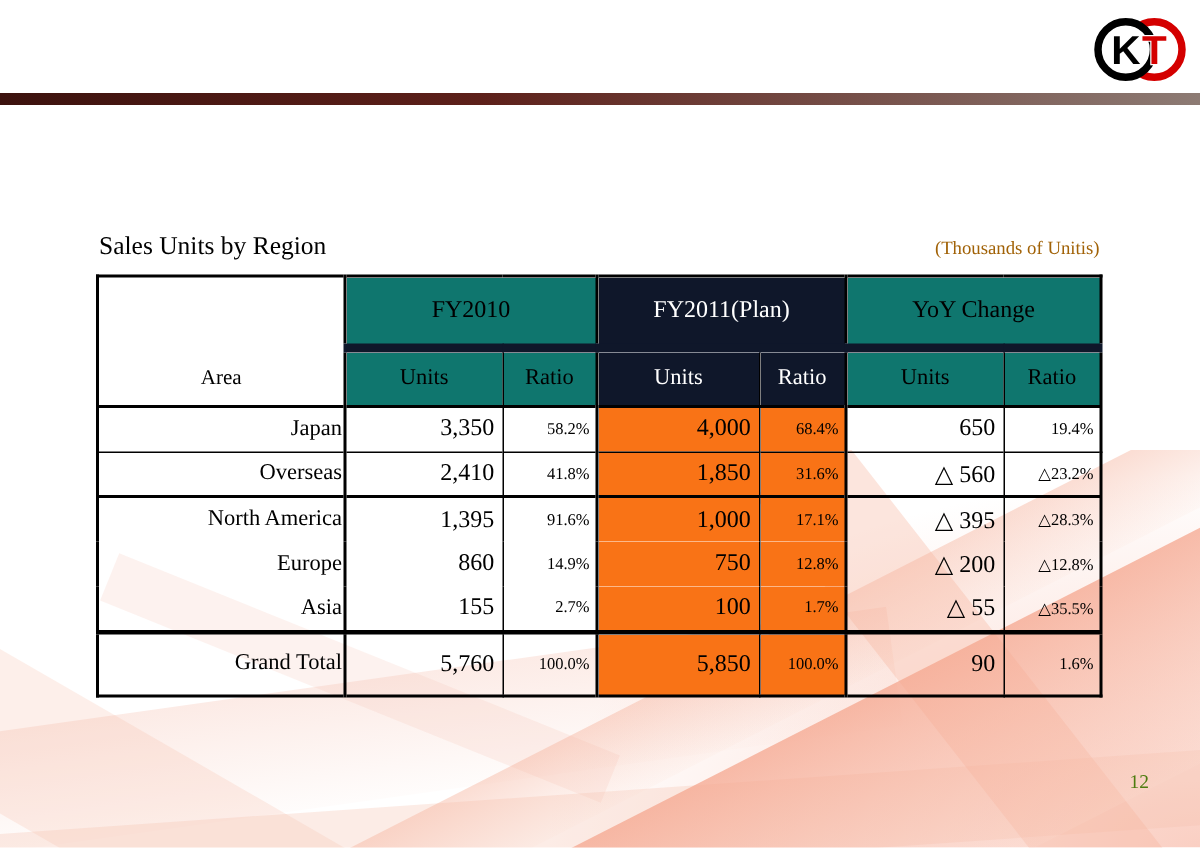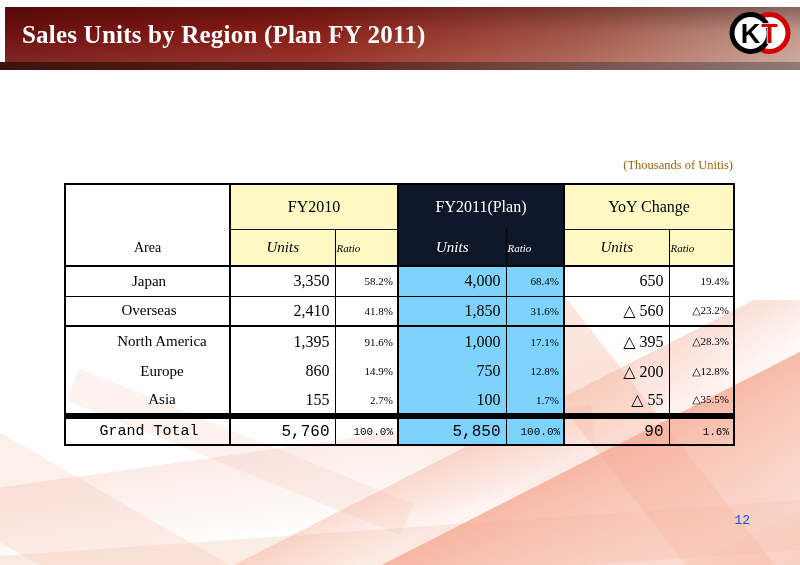--- a/index.html
+++ b/index.html
@@ -40,41 +40,41 @@
     border:2px solid #000;
     font-family:"Liberation Serif", serif;color:#000;
   }
   .sales th,.sales td{overflow:hidden;white-space:nowrap;}
   
   .c-area{border-right:2px solid #000;}
   .c-u10,.c-u11,.c-uy{border-right:1px solid #000;}
   .c-r10,.c-r11{border-right:2px solid #000;}
   
   .sales thead{border-bottom:2px solid #000;}
-  .sales thead tr.sub-hdr{border-top:1px solid #0f172a;font-style:italic;}
-  th.lav{background:#fef9c3;}
+  .sales thead tr.sub-hdr{border-top:6px solid #0f172a;}
+  th.lav{background:#0f766e;}
   th.navy{background:#0f172a;color:#ffffff;}
   th.grp{font-size:16px;font-weight:normal;height:42px;text-align:center;}
   th.sub-u{font-size:15px;font-weight:normal;height:33px;text-align:center;}
-  th.sub-r{font-size:11px;font-weight:normal;height:33px;text-align:left;}
+  th.sub-r{font-size:15px;font-weight:normal;height:33px;text-align:center;}
   th.h-area{
     background:transparent;font-size:14px;font-weight:normal;
     vertical-align:bottom;text-align:center;padding-bottom:9px;
   }
   
   .sales tbody tr{border-top:1px solid #000;height:30px;}
   .sales tbody tr.no-line{border-top:none;}
   .sales tbody tr.block-start{border-top:2px solid #000;}
-  .sales tbody tr.total-row{border-top:6px solid #000000;height:29px;font-family:Liberation Mono, monospace;}
+  .sales tbody tr.total-row{border-top:3px solid #000000;height:43px;}
   .sales td{font-size:15px;vertical-align:middle;background:transparent;}
-  .sales td.area{padding-left:4px;text-align:center;}
+  .sales td.area{padding-left:4px;text-align:right;}
   .sales td.area.indent{padding-left:30px;}
   .sales td.units{font-size:16px;text-align:right;padding-right:5px;}
   .sales td.ratio{font-size:11px;text-align:right;padding-right:4px;}
-  .sales td.fy11{background:#7dd3fc;padding-left:14px;}
+  .sales td.fy11{background:#f97316;padding-left:14px;}
 
   
   .deco{position:absolute;left:0;right:0;bottom:0;height:265px;z-index:0;overflow:hidden;}
   .deco div{position:absolute;}
   .wash{right:0;bottom:0;width:440px;height:250px;
     background:radial-gradient(ellipse at 100% 100%, rgba(246,168,146,0.55) 0%, rgba(246,168,146,0) 70%);}
   .s1{width:950px;height:140px;right:-250px;bottom:-50px;transform:rotate(-27deg);
     background:linear-gradient(to bottom, rgba(245,166,142,0.75) 0%, rgba(252,222,210,0.15) 100%);}
   .s2{width:900px;height:55px;right:-230px;bottom:118px;transform:rotate(-27deg);
     background:linear-gradient(to bottom, rgba(246,180,158,0.45), rgba(250,215,200,0.10));}
@@ -83,52 +83,50 @@
   .s4{width:520px;height:95px;left:-130px;bottom:-45px;transform:rotate(30deg);
     background:rgba(244,180,160,0.22);}
   .s5{width:950px;height:50px;left:-60px;bottom:-12px;transform:rotate(-4deg);
     background:rgba(246,192,172,0.30);}
   .s6{width:420px;height:70px;right:-70px;bottom:55px;transform:rotate(52deg);
     background:rgba(246,180,158,0.35);}
   .s7{width:360px;height:34px;left:60px;bottom:96px;transform:rotate(22deg);
     background:rgba(246,196,180,0.22);}
 
   .page-number{
-    position:absolute;right:50px;top:513px;z-index:2;
-    font-family:Liberation Mono, monospace;font-size:13px;color:#1d4ed8;
+    position:absolute;right:34px;top:513px;z-index:2;
+    font-family:Liberation Serif, serif;font-size:13px;color:#4d7c0f;
   }
 </style>
 </head>
 <body>
 
 <div class="slide">
 
-  <div class="title-bar">
-    <h1>Sales Units by Region (Plan FY 2011)</h1>
-  </div>
   <div class="title-underbar"></div>
 
   <svg class="kt-logo" viewBox="0 0 64 48" aria-hidden="true">
     <circle cx="41.5" cy="24" r="18.5" fill="#ffffff" stroke="#d40000" stroke-width="5"></circle>
     <circle cx="22.5" cy="24" r="18.5" fill="#ffffff" stroke="#000000" stroke-width="5"></circle>
     <text x="22.5" y="33.5" font-size="27" text-anchor="middle" fill="#000000">K</text>
     <text x="41.5" y="33.5" font-size="27" text-anchor="middle" fill="#d40000" stroke="#ffffff" stroke-width="1.6" paint-order="stroke">T</text>
   </svg>
 
   <div class="deco">
     <div class="wash"></div>
     <div class="s3"></div>
     <div class="s7"></div>
     <div class="s4"></div>
     <div class="s5"></div>
     <div class="s2"></div>
     <div class="s6"></div>
     <div class="s1"></div>
   </div>
 
+  <div class="table-caption">Sales Units by Region</div>
   <div class="units-note">(Thousands of Unitis)</div>
 
   <table class="sales">
     <colgroup>
       <col style="width:165px">
         <col style="width:105px">
         <col style="width:63px">
       <col style="width:108px">
         <col style="width:58px">
         <col style="width:105px">

